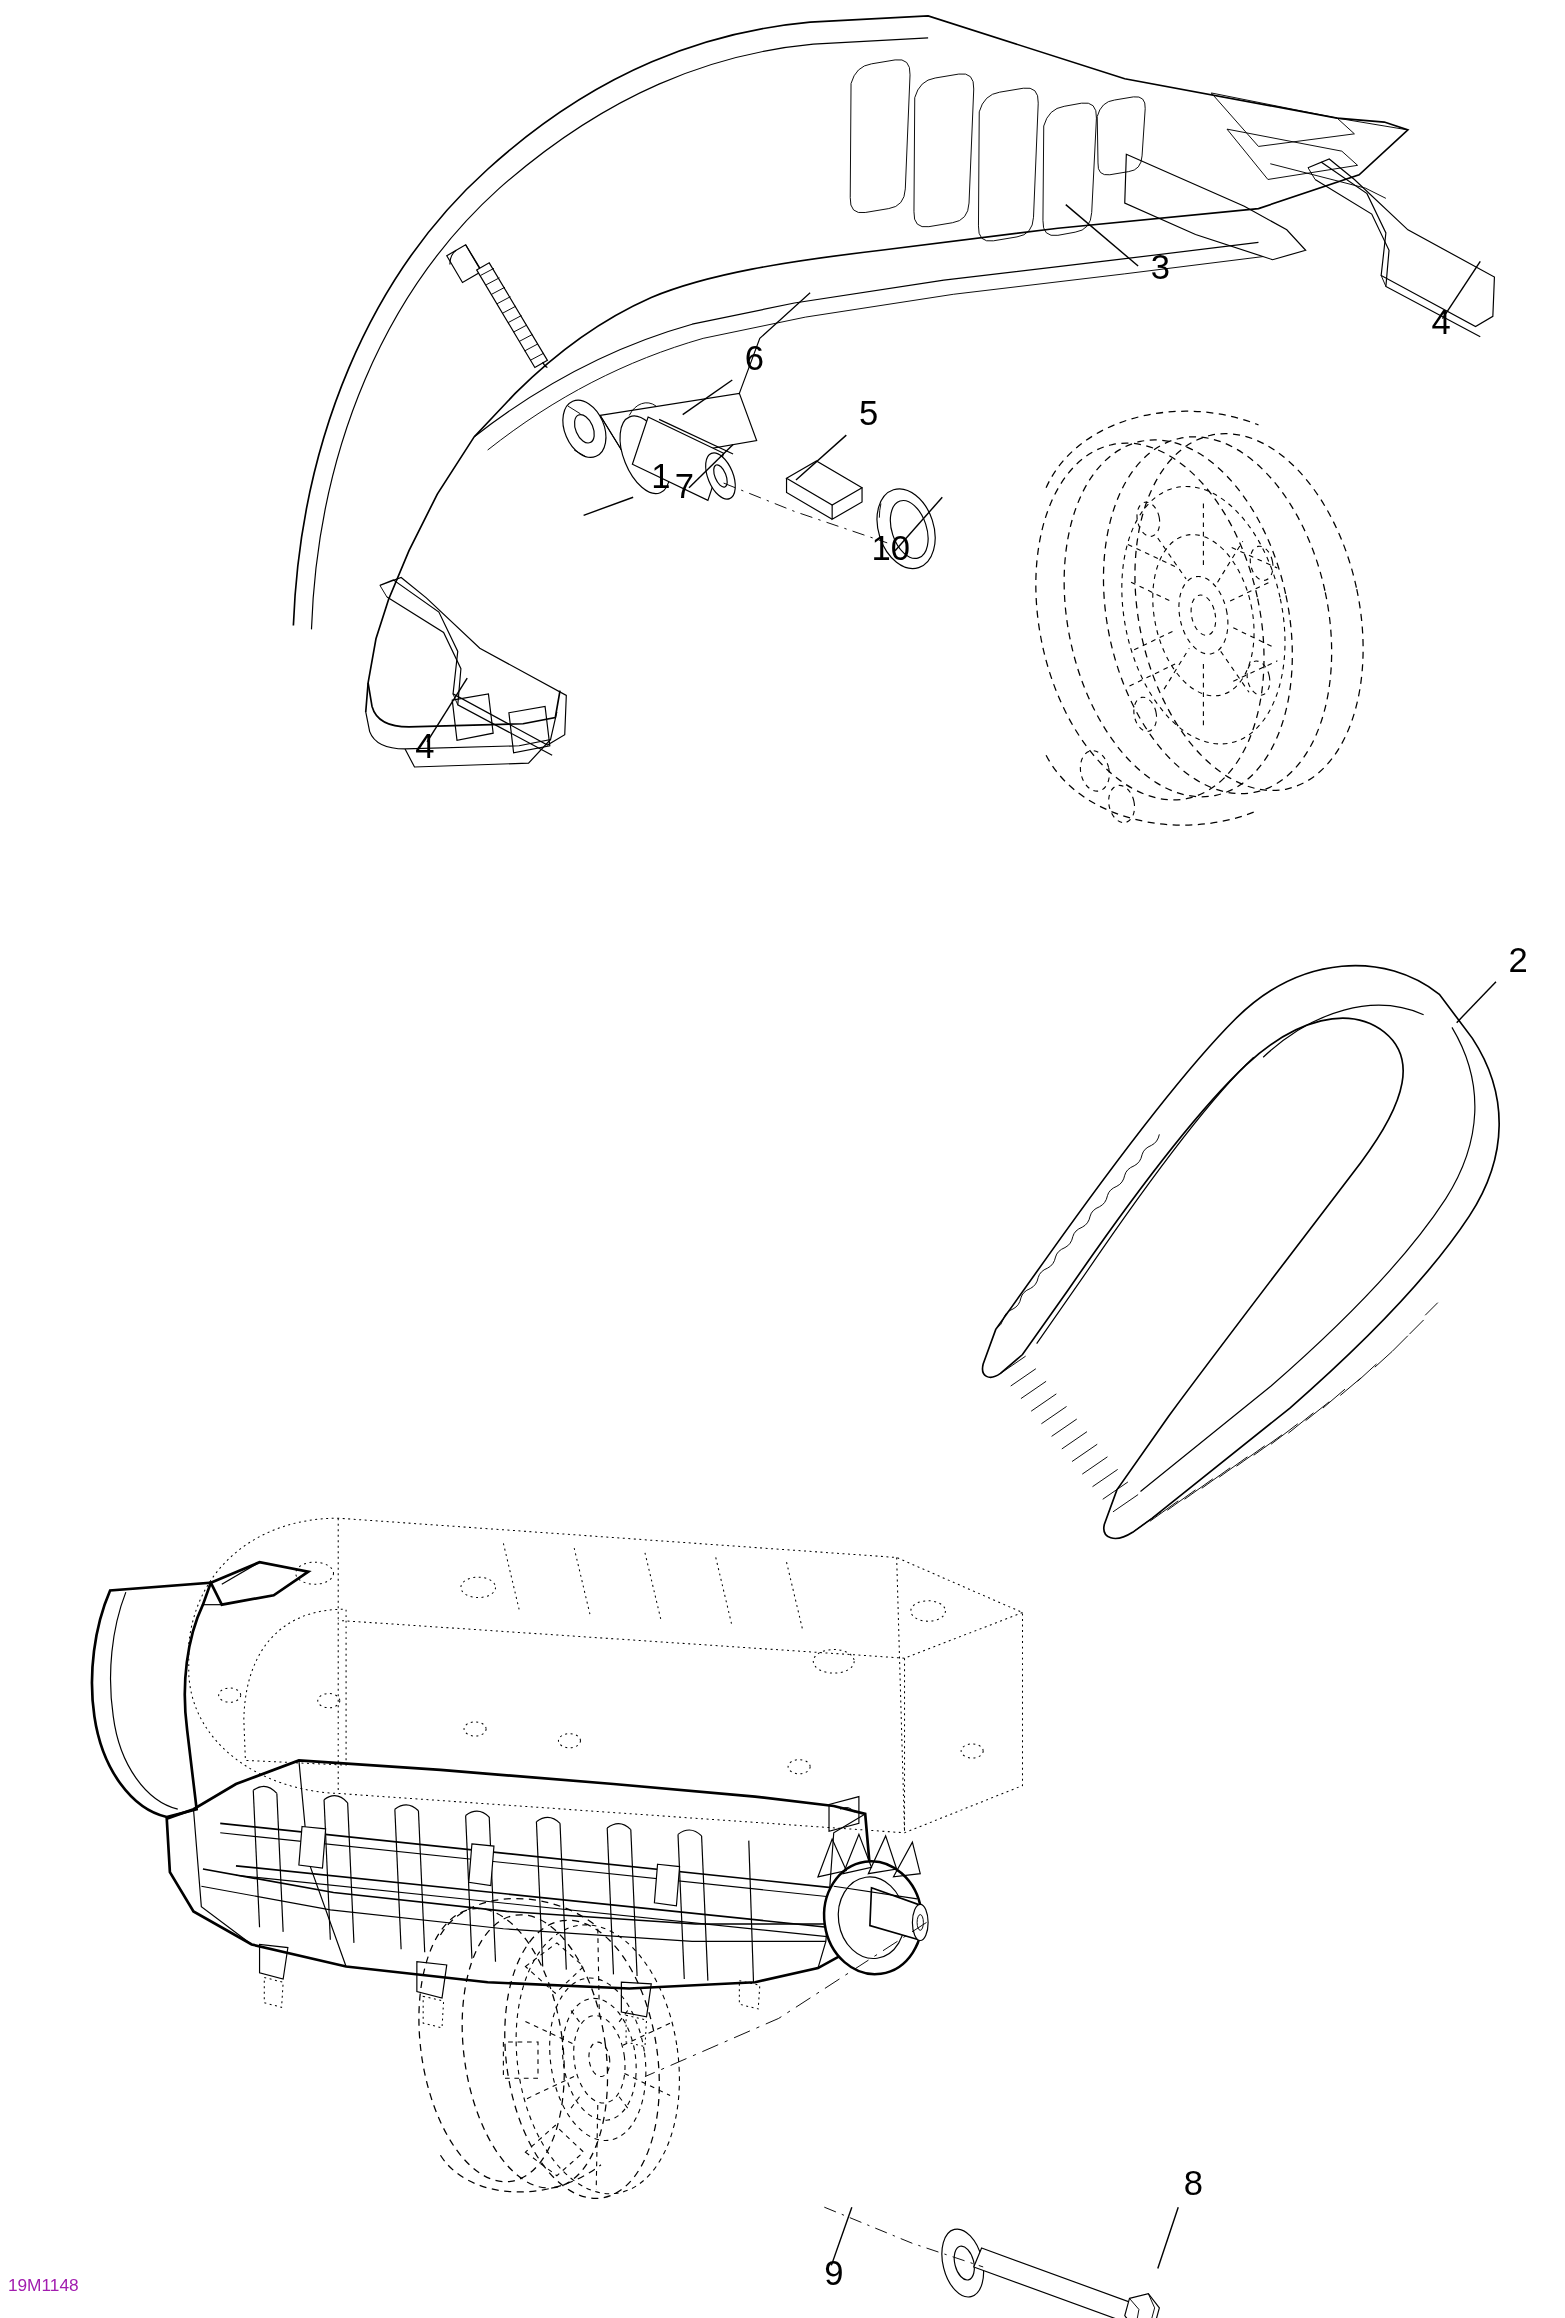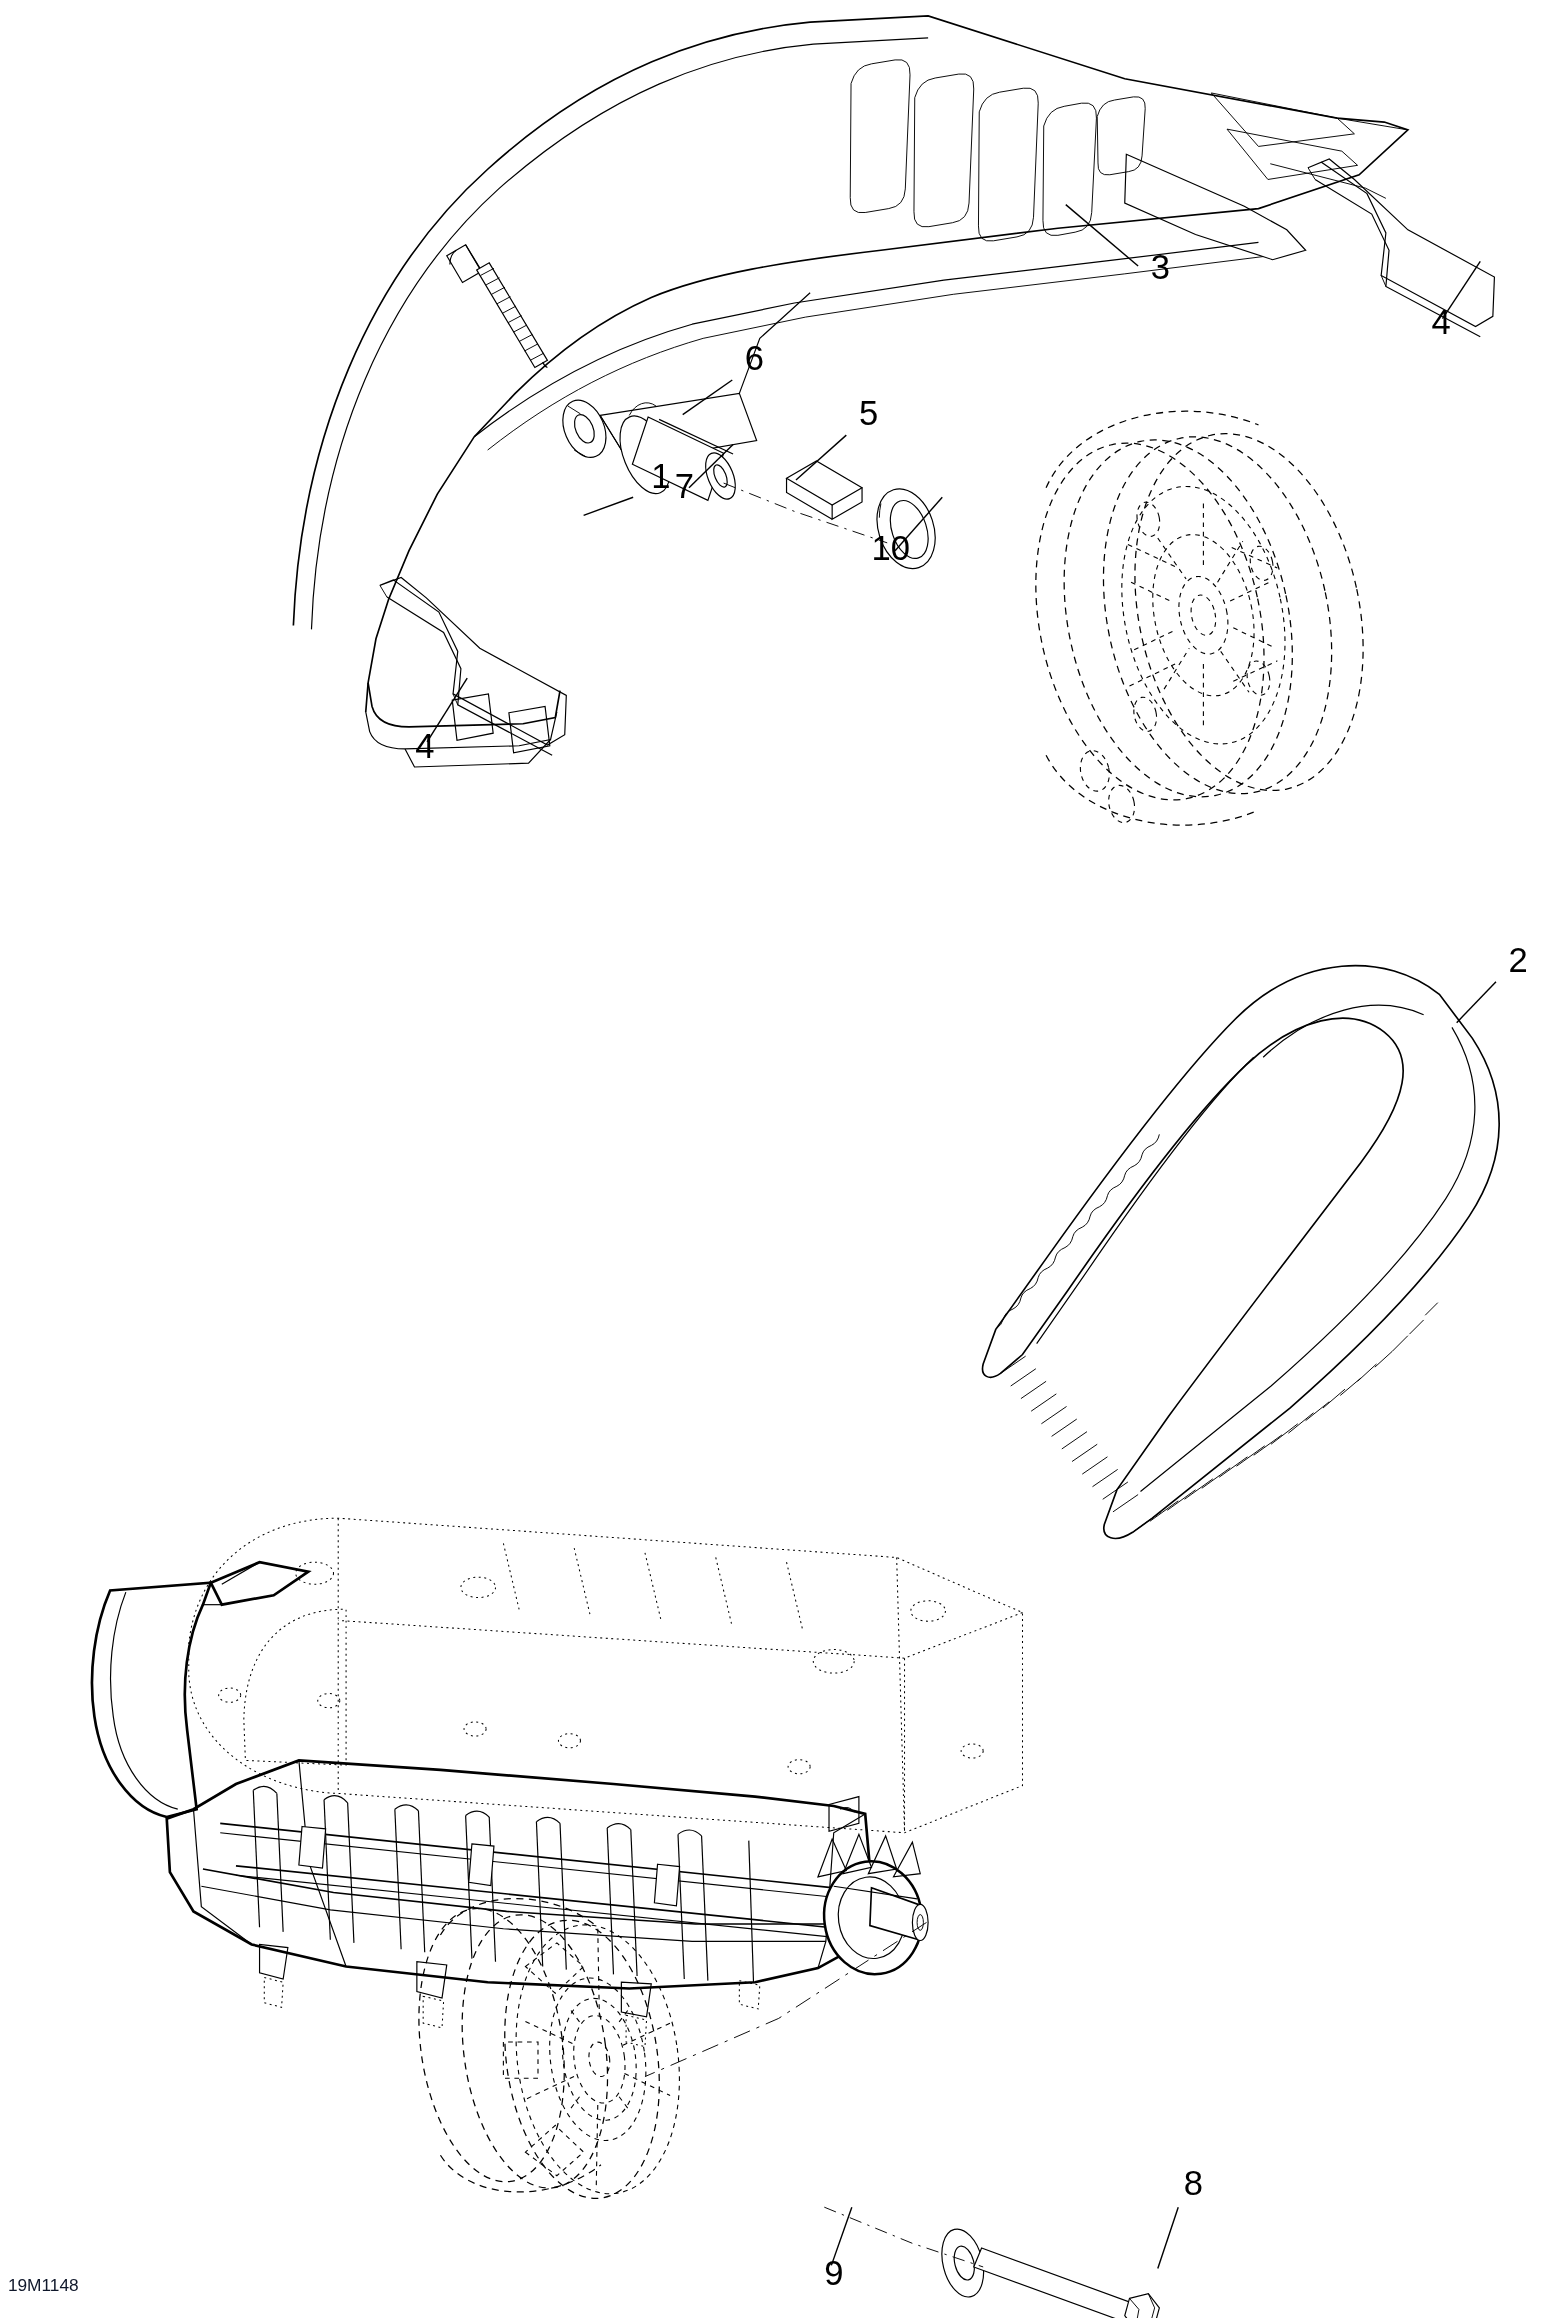--- a/index.html
+++ b/index.html
@@ -24,21 +24,21 @@
     top: 0;
     width: 1566px;
     height: 2319px;
   }
   .drawing-id {
     position: absolute;
     left: 7.9px;
     top: 2275px;
     font-family: "Liberation Sans", sans-serif;
     font-size: 17.3px;
-    color: #0f172a;
+    color: #a21caf;
     letter-spacing: 0px;
     white-space: nowrap;
   }
   text.callout {
     font-family: "Liberation Sans", sans-serif;
     font-size: 44px;
     fill: #000000;
     font-weight: 400;
   }
   .ln      { fill: none; stroke: #000; stroke-width: 2.1; }

